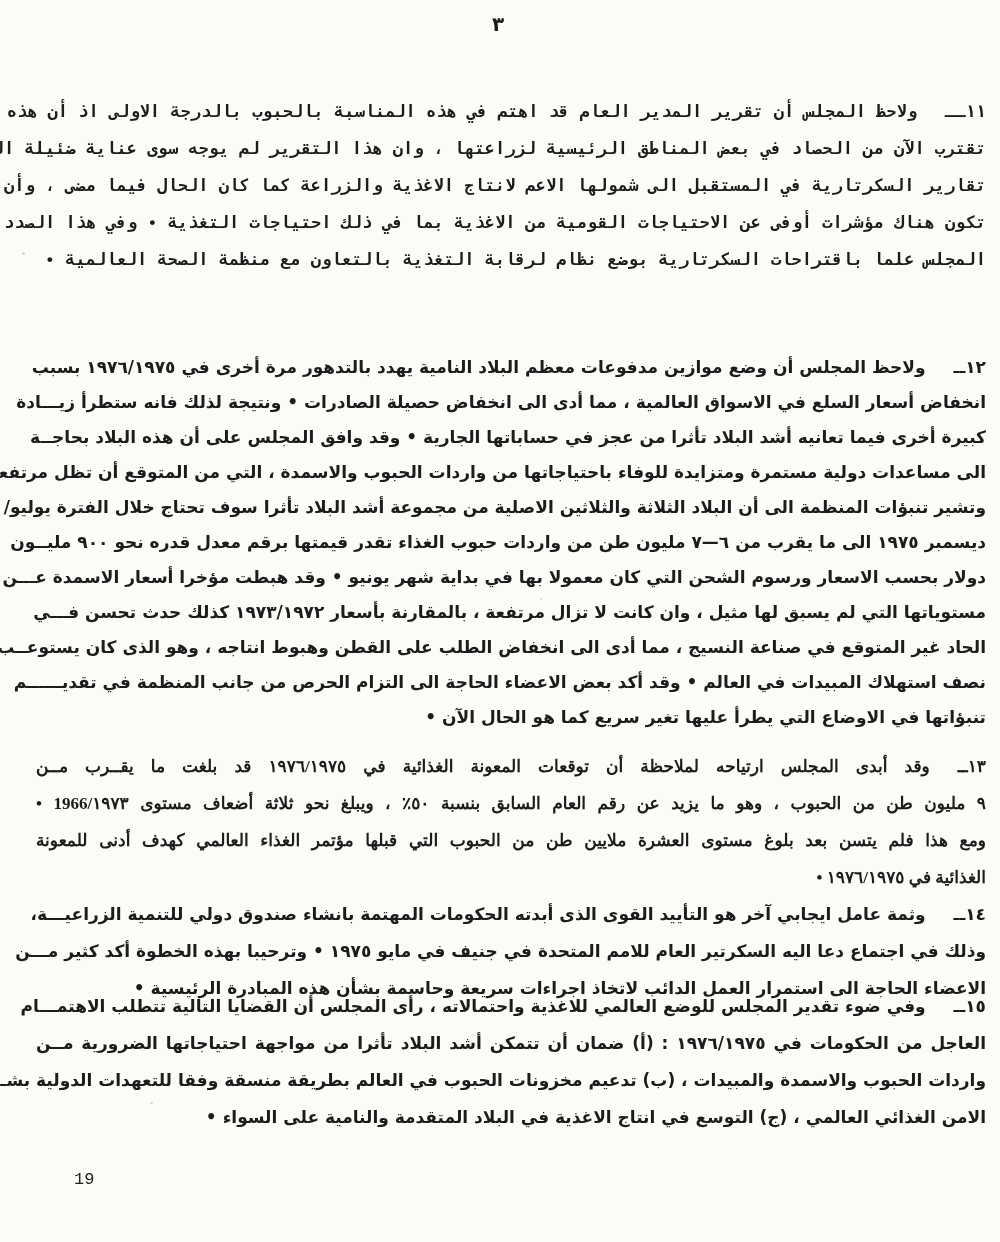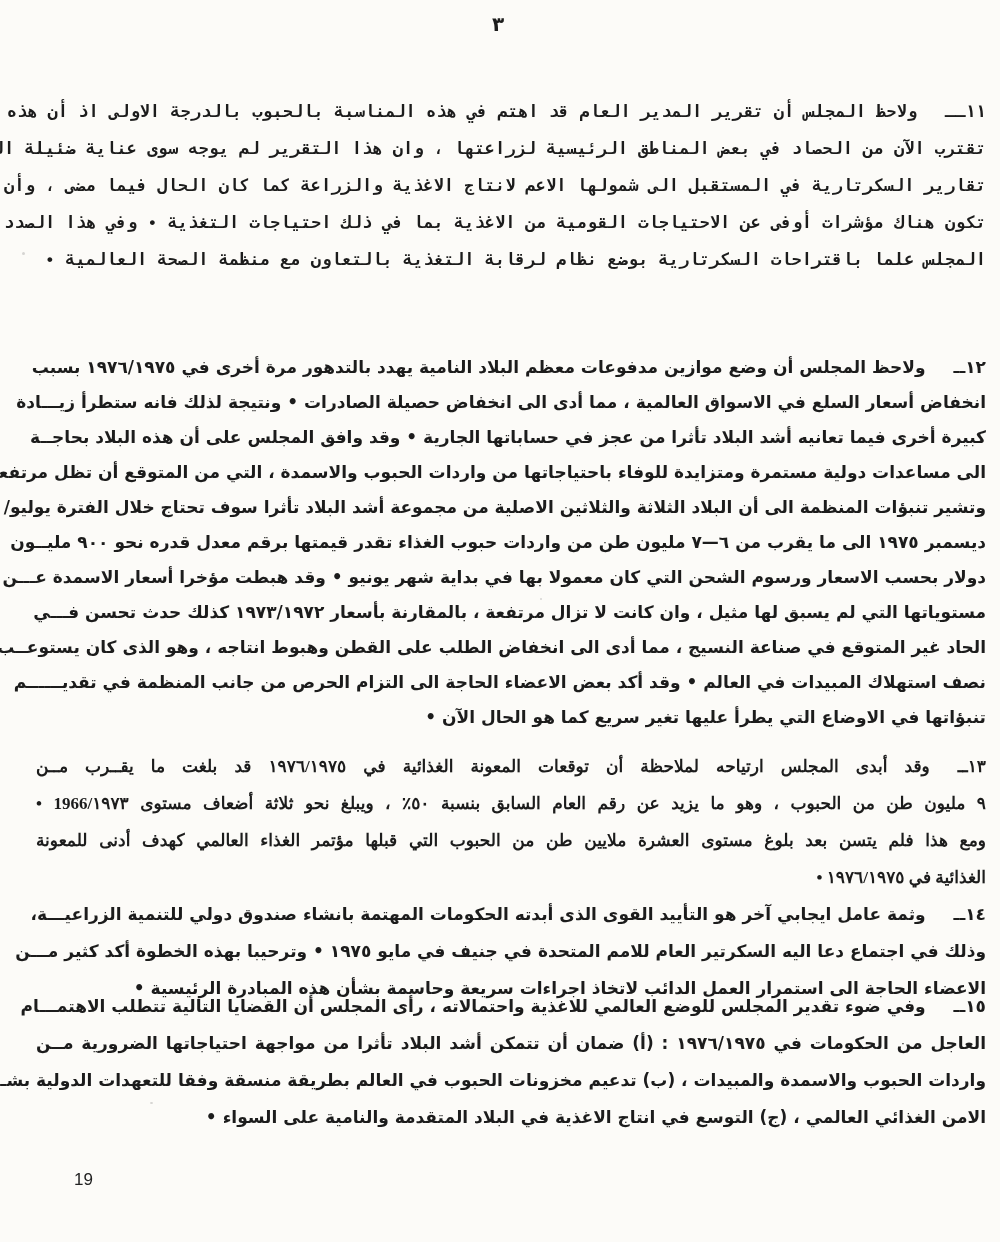--- a/index.html
+++ b/index.html
@@ -52,21 +52,21 @@
     height: 1px;
   }
   .bottom-num {
     position: absolute;
     top: 1170px;
     left: 74px;
     font-size: 17px;
     font-weight: normal;
     color: #222222;
     direction: ltr;
-    font-family: Liberation Sans, sans-serif;
+    font-family: Liberation Mono, monospace;
   }
   .speck {
     position: absolute;
     border-radius: 50%;
     background: rgba(40, 40, 40, 0.18);
   }
   .speck.s1 { width: 3px; height: 3px; top: 252px; left: 22px; }
   .speck.s2 { width: 2px; height: 2px; top: 598px; left: 540px; }
   .speck.s3 { width: 3px; height: 2px; top: 1102px; left: 150px; }
 </style>

